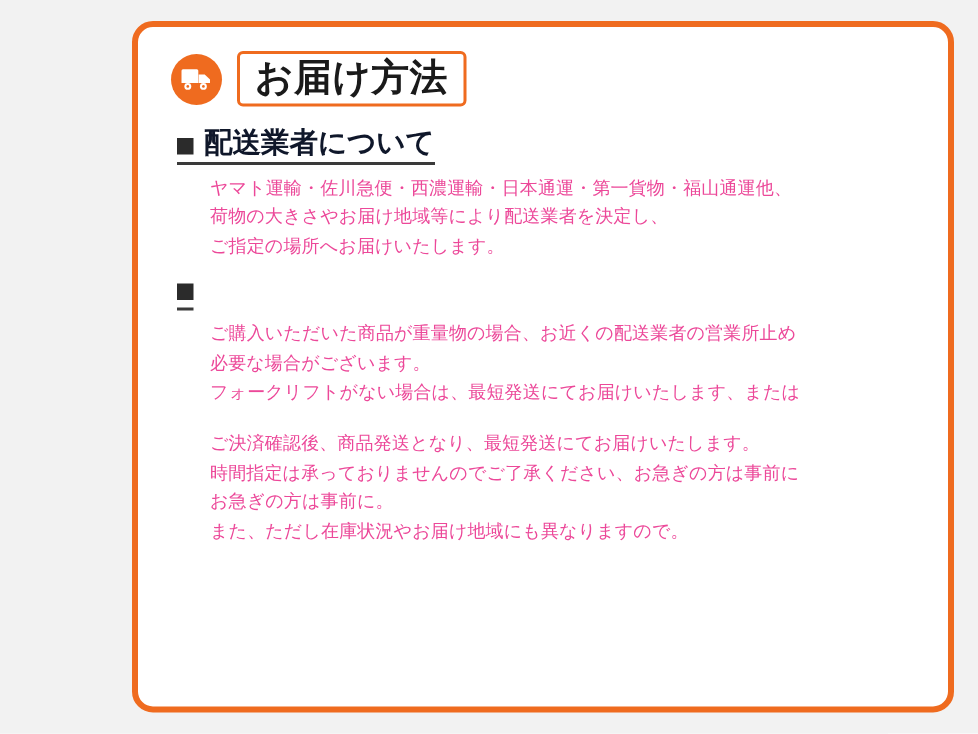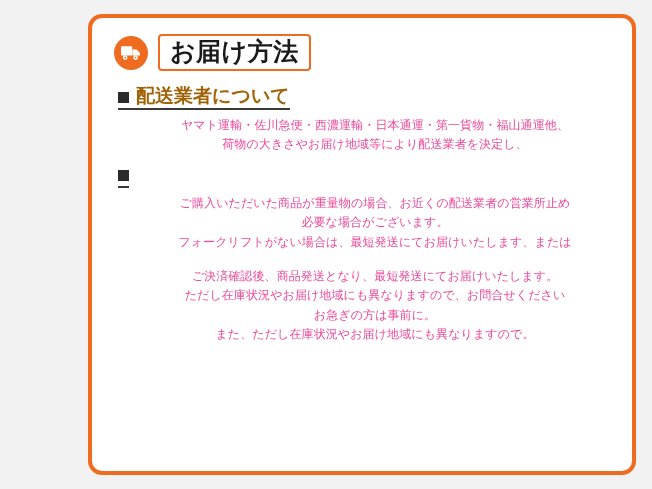--- a/index.html
+++ b/index.html
@@ -12,21 +12,20 @@
     height: 489px;
     background: #f2f2f2;
     font-family: "DejaVu Sans", "Liberation Sans", sans-serif;
     overflow: hidden;
   }
   .page {
     position: relative;
     width: 592px;
     height: 489px;
     background: #f2f2f2;
-    text-align: center;
   }
   .card {
     position: absolute;
     left: 88px;
     top: 14px;
     width: 548px;
     height: 461px;
     background: #ffffff;
     border: 4px solid #ef6b1f;
     border-radius: 14px;
@@ -84,21 +83,21 @@
   .sq {
     width: 11px;
     height: 11px;
     background: #2b2b2b;
     margin-bottom: 4px;
     flex: 0 0 auto;
   }
   .sec-title {
     font-size: 19px;
     font-weight: bold;
-    color: #a16207;
+    color: #0f172a;
     line-height: 1.15;
     white-space: nowrap;
   }
   .lines {
     margin-left: 26px;
   }
   .line {
     font-size: 12px;
     color: #ec4899;
     line-height: 1.62;
@@ -130,38 +129,39 @@
       </div>
 
       <div class="section">
         <div class="sec-head">
           <span class="sq"></span>
           <span class="sec-title">配送業者について</span>
         </div>
         <div class="lines">
           <div class="line">ヤマト運輸・佐川急便・西濃運輸・日本通運・第一貨物・福山通運他、</div>
           <div class="line">荷物の大きさやお届け地域等により配送業者を決定し、</div>
+          <div class="line">ご指定の場所へお届けいたします。</div>
         </div>
       </div>
 
       <div class="section">
         <div class="sec-head">
           <span class="sq"></span>
         </div>
         <div class="lines">
           <div class="line">ご購入いただいた商品が重量物の場合、お近くの配送業者の営業所止め</div>
           <div class="line">必要な場合がございます。</div>
           <div class="line">フォークリフトがない場合は、最短発送にてお届けいたします、または</div>
         </div>
       </div>
 
       <div class="section">
         <div class="lines">
           <div class="line">ご決済確認後、商品発送となり、最短発送にてお届けいたします。</div>
-          <div class="line">ただし在庫状況やお届け地域にも異なりますので、お問合せください</div>
+          <div class="line">時間指定は承っておりませんのでご了承ください、お急ぎの方は事前に</div>
           <div class="line">お急ぎの方は事前に。</div>
           <div class="line">また、ただし在庫状況やお届け地域にも異なりますので。</div>
         </div>
       </div>
 
     </div>
   </div>
 </div>
 
 </body></html>

